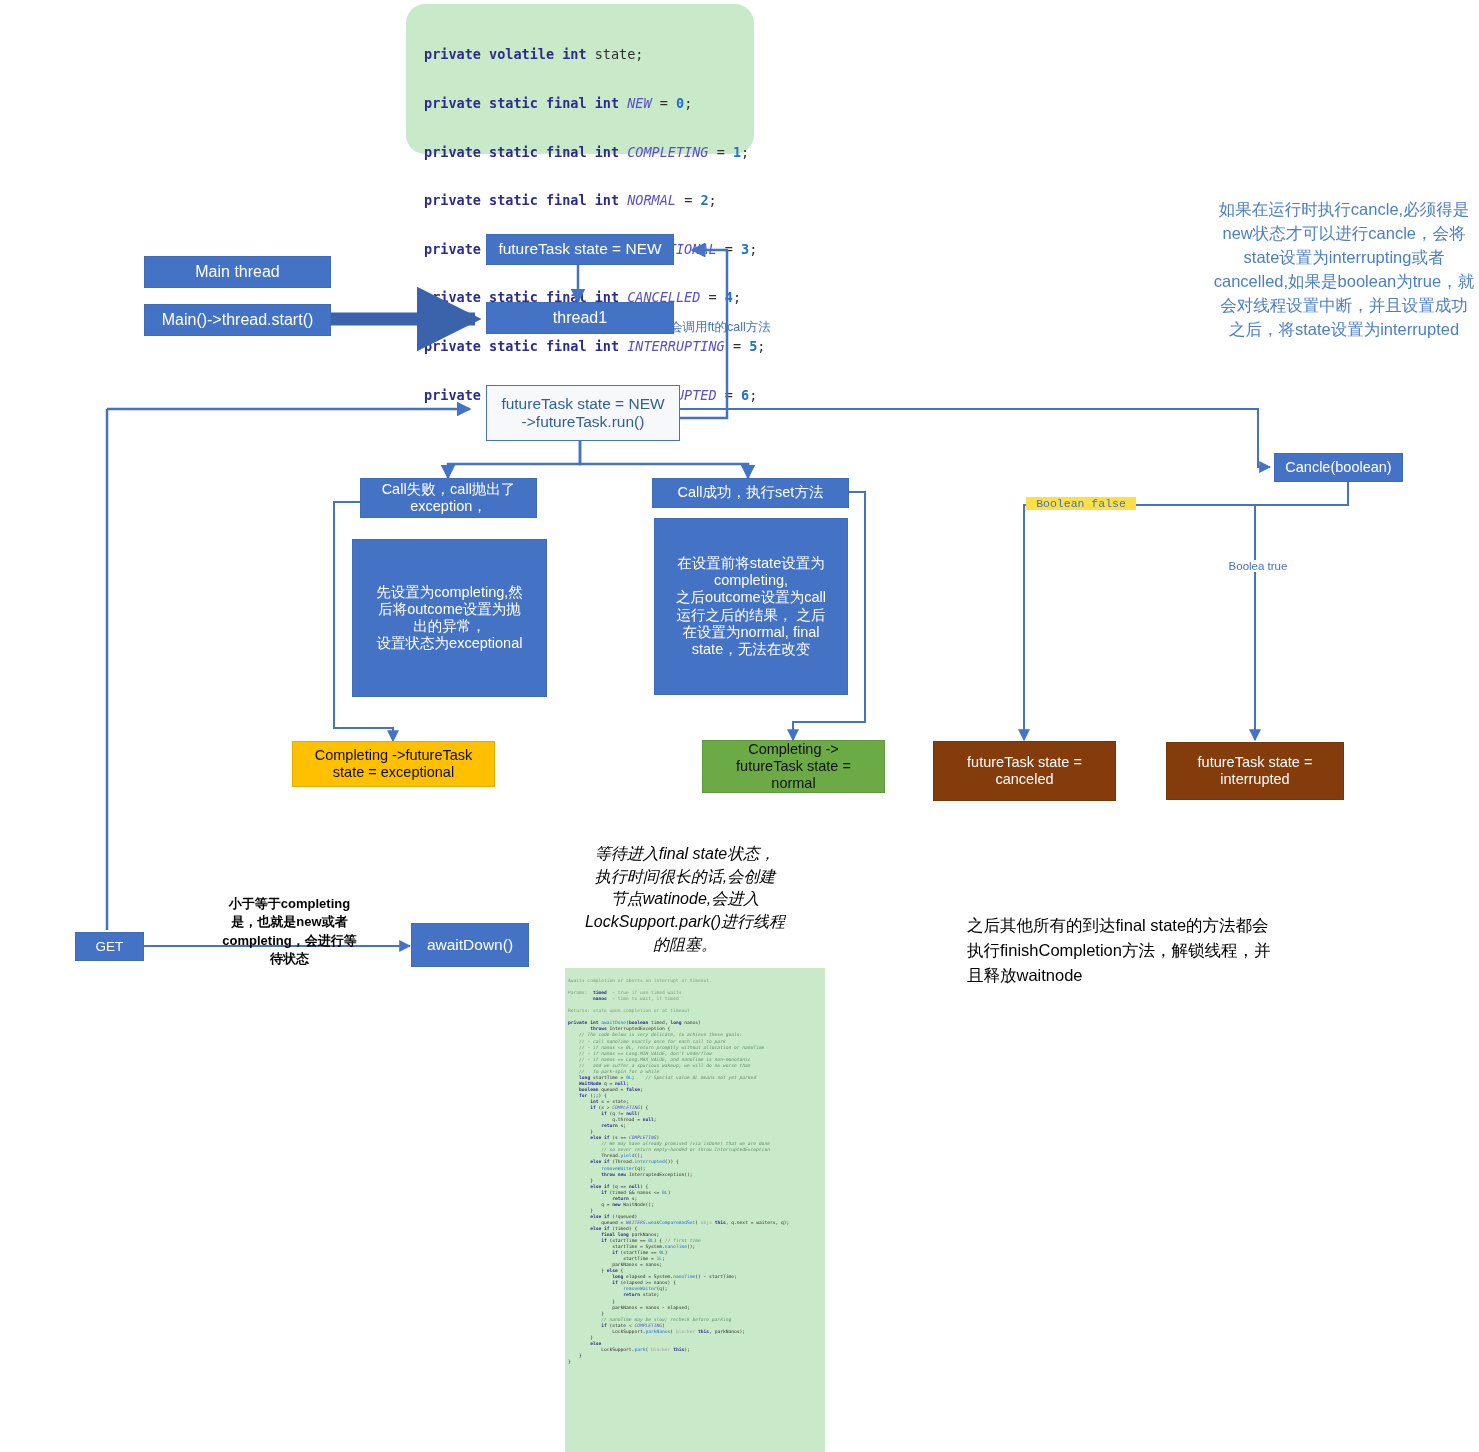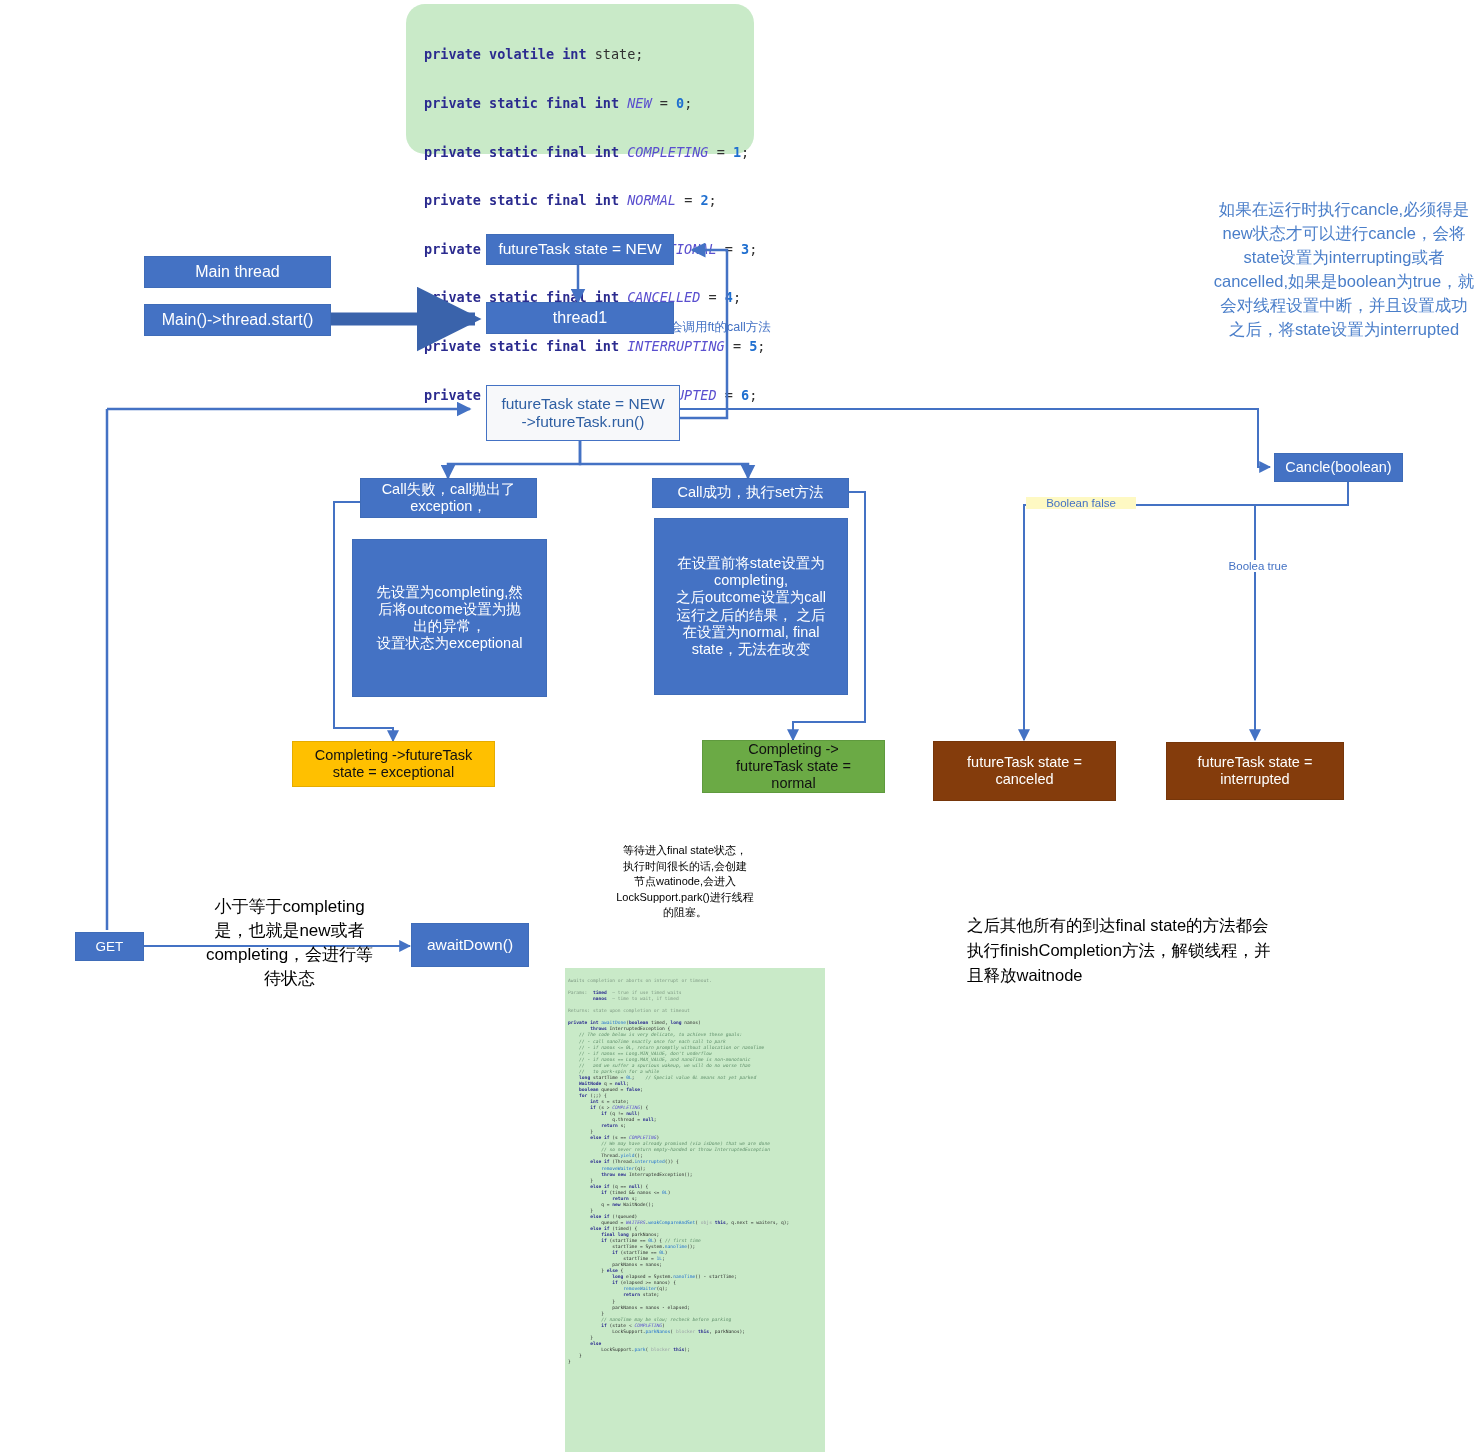--- a/index.html
+++ b/index.html
@@ -173,36 +173,36 @@
   <div class="abs box box-brown" style="left:933px; top:741px; width:183px; height:60px; font-size:14.5px; white-space:pre-line;">futureTask state =
 canceled</div>
 
   <div class="abs box box-brown" style="left:1166px; top:742px; width:178px; height:58px; font-size:14.5px; white-space:pre-line;">futureTask state =
 interrupted</div>
 
   <div class="abs box box-blue" style="left:75px; top:932px; width:69px; height:29px; font-size:13.5px;text-align:center;">GET</div>
 
   <div class="abs box box-blue" style="left:411px; top:923px; width:118px; height:44px; font-size:15.5px;">awaitDown()</div>
 
-  <div class="abs txt txt-small-blue center" style="left:1026px; top:497px; width:110px; font-size:11.5px; background:#fef9c3;">Boolean false</div>
+  <div class="abs txt txt-small-blue center" style="left:1026px; top:497px; width:110px; font-size:11.5px; background:#fde047;font-family:Liberation Mono, monospace;">Boolean false</div>
 
   <div class="abs txt txt-small-blue center" style="left:1218px; top:560px; width:80px; font-size:11.5px; background:#fff;">Boolea true</div>
 
   <div class="abs txt txt-blue center" style="left:1213px; top:198px; width:262px; font-size:16.5px; line-height:1.45;">如果在运行时执行cancle,必须得是new状态才可以进行cancle，会将state设置为interrupting或者cancelled,如果是boolean为true，就会对线程设置中断，并且设置成功之后，将state设置为interrupted</div>
 
-  <div class="abs txt txt-black center" style="left:530px; top:843px; width:310px; font-size:11px; line-height:1.42;">等待进入final state状态，
+  <div class="abs txt txt-black center" style="left:530px; top:843px; width:310px; font-size:16px; line-height:1.42;font-style:italic;">等待进入final state状态，
 执行时间很长的话,会创建
 节点watinode,会进入
 LockSupport.park()进行线程
 的阻塞。</div>
 
   <div class="abs txt txt-black" style="left:967px; top:913px; width:310px; font-size:16.5px; line-height:1.5;">之后其他所有的到达final state的方法都会执行finishCompletion方法，解锁线程，并且释放waitnode</div>
 
 
-  <div class="abs txt txt-black center" style="left:188px; top:895px; width:203px; font-size:17px; line-height:1.42;">小于等于completing
+  <div class="abs txt txt-black center" style="left:188px; top:895px; width:203px; font-size:13px; line-height:1.42;font-weight:bold;">小于等于completing
 是，也就是new或者
 completing，会进行等
 待状态</div>
 
   <div class="abs codeblock code-bottom" style="left:565px; top:968px; width:260px; height:484px;">
 <span class="doc">Awaits completion or aborts on interrupt or timeout.</span>
 
 <span class="doc">Params:  <span class="st">timed</span>  – true if use timed waits</span>
 <span class="doc">         <span class="st">nanos</span>  – time to wait, if timed</span>
 

